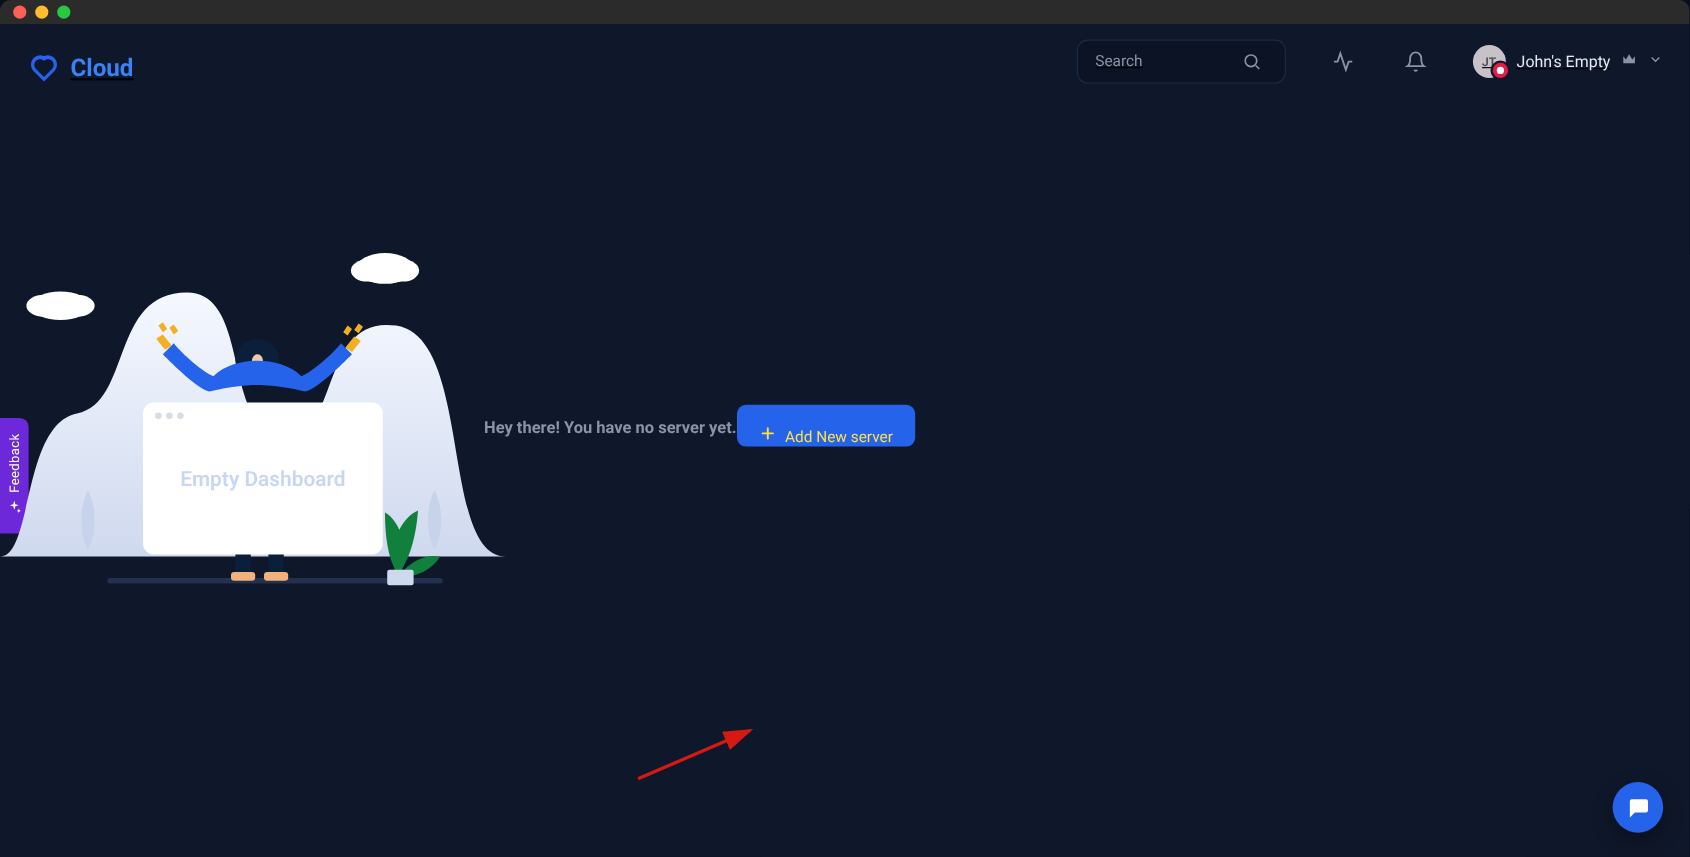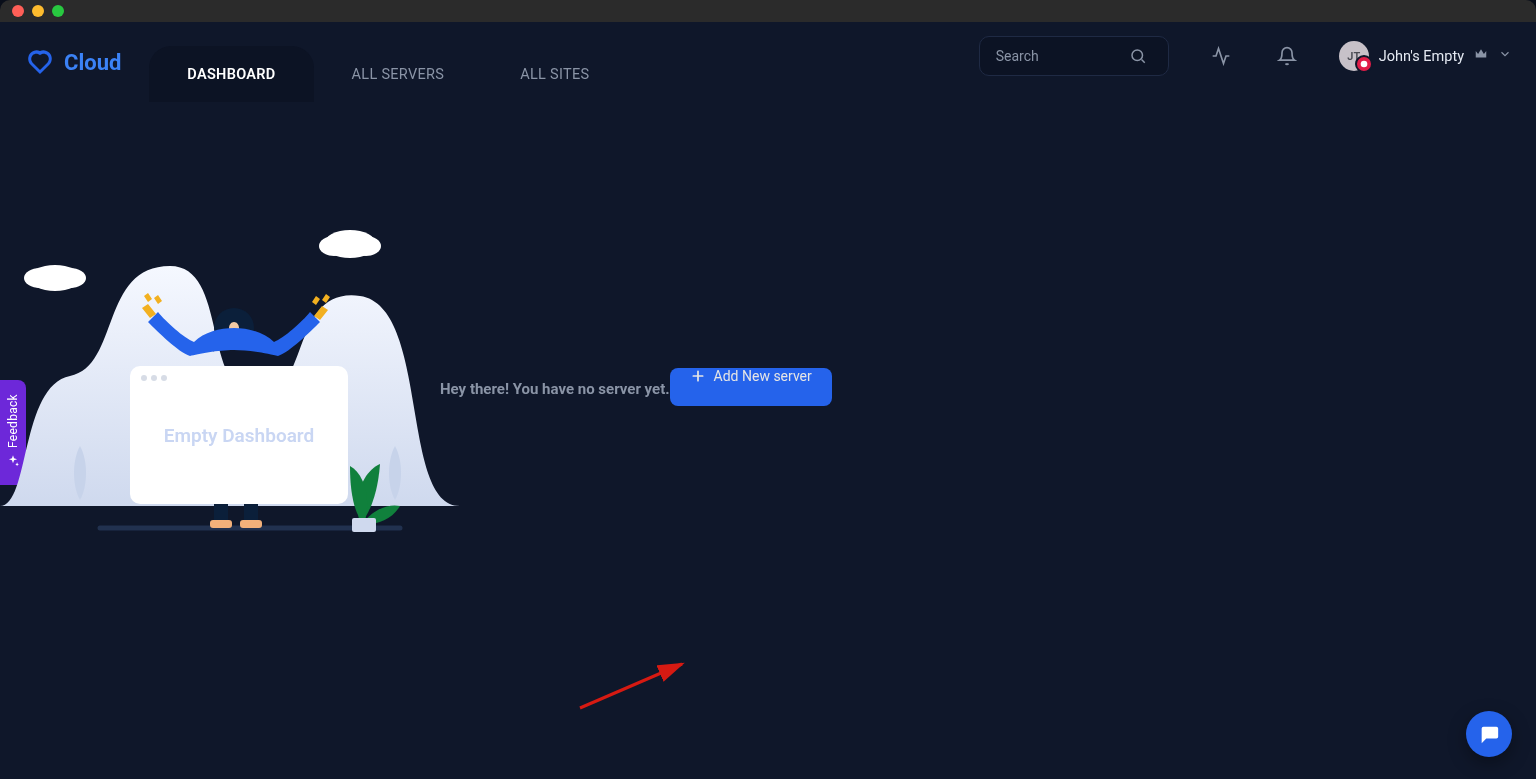--- a/index.html
+++ b/index.html
@@ -17,21 +17,21 @@
   *{box-sizing:border-box;font-family:-apple-system,BlinkMacSystemFont,"Segoe UI",Roboto,Helvetica,Arial,sans-serif;}
   html,body{margin:0;padding:0;width:1536px;height:779px;background:#090e1a;overflow:hidden;}
   
   .titlebar{height:22px;background:#2b2b2b;display:flex;align-items:center;padding-left:12px;gap:8px;border-top-left-radius:10px;border-top-right-radius:10px;}
   .titlebar .dot{width:12px;height:12px;border-radius:50%;}
   .dot.r{background:#ff5f57;}
   .dot.y{background:#febc2e;}
   .dot.g{background:#28c840;}
   .app{height:757px;background:var(--bg);position:relative;}
   
-  .nav{display:flex;align-items:flex-end;height:80px;padding:0 24px 0 24px;gap:28px;position:relative;}
+  .nav{display:flex;align-items:flex-end;height:80px;padding:0 24px 0 24px;gap:28px;position:relative;text-decoration:underline;}
   .brand{display:flex;align-items:center;gap:8px;color:var(--accent-bright);font-weight:700;font-size:22px;height:100%;}
   .brand svg{display:block;}
   .tabs{display:flex;align-items:flex-end;height:100%;}
   .tab{padding:0 38px;height:56px;display:flex;align-items:center;color:var(--muted);font-size:14.5px;letter-spacing:.3px;cursor:pointer;}
   .tab.active{background:var(--darker);color:#fff;border-top-left-radius:22px;border-top-right-radius:22px;font-weight:600;}
   .nav-right{margin-left:auto;display:flex;align-items:center;height:100%;gap:38px;padding-bottom:12px;}
   .search{display:flex;align-items:center;background:var(--darker);border:1px solid var(--outline);border-radius:10px;height:40px;min-width:190px;padding:0 10px 0 14px;color:var(--muted);}
   .search input{background:transparent;border:0;outline:0;color:var(--text);font-size:14px;width:130px;}
   .search input::placeholder{color:var(--muted);}
   .iconbtn{color:var(--muted);display:flex;align-items:center;justify-content:center;width:28px;height:28px;cursor:pointer;}
@@ -40,21 +40,21 @@
   .avatar .badge{position:absolute;bottom:-2px;right:-4px;background:#e11d48;color:#fff;border-radius:50%;width:14px;height:14px;font-size:8px;display:flex;align-items:center;justify-content:center;border:2px solid var(--bg);box-sizing:content-box;}
   
   .feedback{position:absolute;left:0;top:358px;background:var(--violet);color:#fff;font-size:12px;padding:14px 6px;border-top-right-radius:8px;border-bottom-right-radius:8px;display:flex;flex-direction:column-reverse;align-items:center;gap:6px;cursor:pointer;}
   .feedback .lbl{writing-mode:vertical-rl;transform:rotate(180deg);letter-spacing:.3px;}
   
   .main{display:flex;flex-direction:row;align-items:center;justify-content:flex-start;padding-top:104px;}
   .hero{width:440px;position:relative;}
   .hero svg{display:block;margin:0 auto;}
   .msg{color:var(--muted);text-align:center;font-size:15px;line-height:1.55;margin-top:38px;font-weight:bold;}
   .msg a{color:var(--muted);text-decoration:underline;}
-  .addbtn{margin-top:32px;background:var(--accent);color:#e5e5e5;border:0;border-radius:8px;height:38px;padding:0 20px;font-size:14px;display:flex;align-items:flex-start;gap:8px;cursor:pointer;}
+  .addbtn{margin-top:32px;background:var(--accent);color:#fde047;border:0;border-radius:8px;height:38px;padding:0 20px;font-size:14px;display:flex;align-items:flex-end;gap:8px;cursor:pointer;}
   
   .arrow{position:absolute;left:576px;top:632px;pointer-events:none;}
   
   .chat{position:absolute;right:24px;bottom:22px;width:46px;height:46px;border-radius:50%;background:var(--accent);display:flex;align-items:center;justify-content:center;box-shadow:0 6px 18px rgba(0,0,0,.35);cursor:pointer;}
 </style>
 </head>
 <body>
 
 <div class="titlebar">
   <div class="dot r"></div>
@@ -65,31 +65,20 @@
 <div class="app">
 
   <div class="nav">
     <div class="brand">
       <svg width="32" height="32" viewBox="0 0 48 48" fill="none">
         <path d="M24 42 10 28c-5-5-5-13 0-18s13-5 18 0l-4 4c-3-3-8-3-11 0s-3 8 0 11l11 11 11-11c3-3 3-8 0-11s-8-3-11 0l-4-4c5-5 13-5 18 0s5 13 0 18L24 42Z" fill="#2563eb"></path>
       </svg>
       <span>Cloud</span>
     </div>
 
-    <div class="tabs">
-      <div class="tab active">
-        <span>DASHBOARD</span>
-      </div>
-      <div class="tab">
-        <span>ALL SERVERS</span>
-      </div>
-      <div class="tab">
-        <span>ALL SITES</span>
-      </div>
-    </div>
 
     <div class="nav-right">
       <div class="search">
         <input type="text" placeholder="Search" style="">
         <span class="iconbtn">
           <svg width="18" height="18" viewBox="0 0 24 24" fill="none" stroke="currentColor" stroke-width="2">
               <circle cx="11" cy="11" r="7"></circle>
               <path d="m21 21-4.3-4.3"></path>
             </svg>
         </span>

